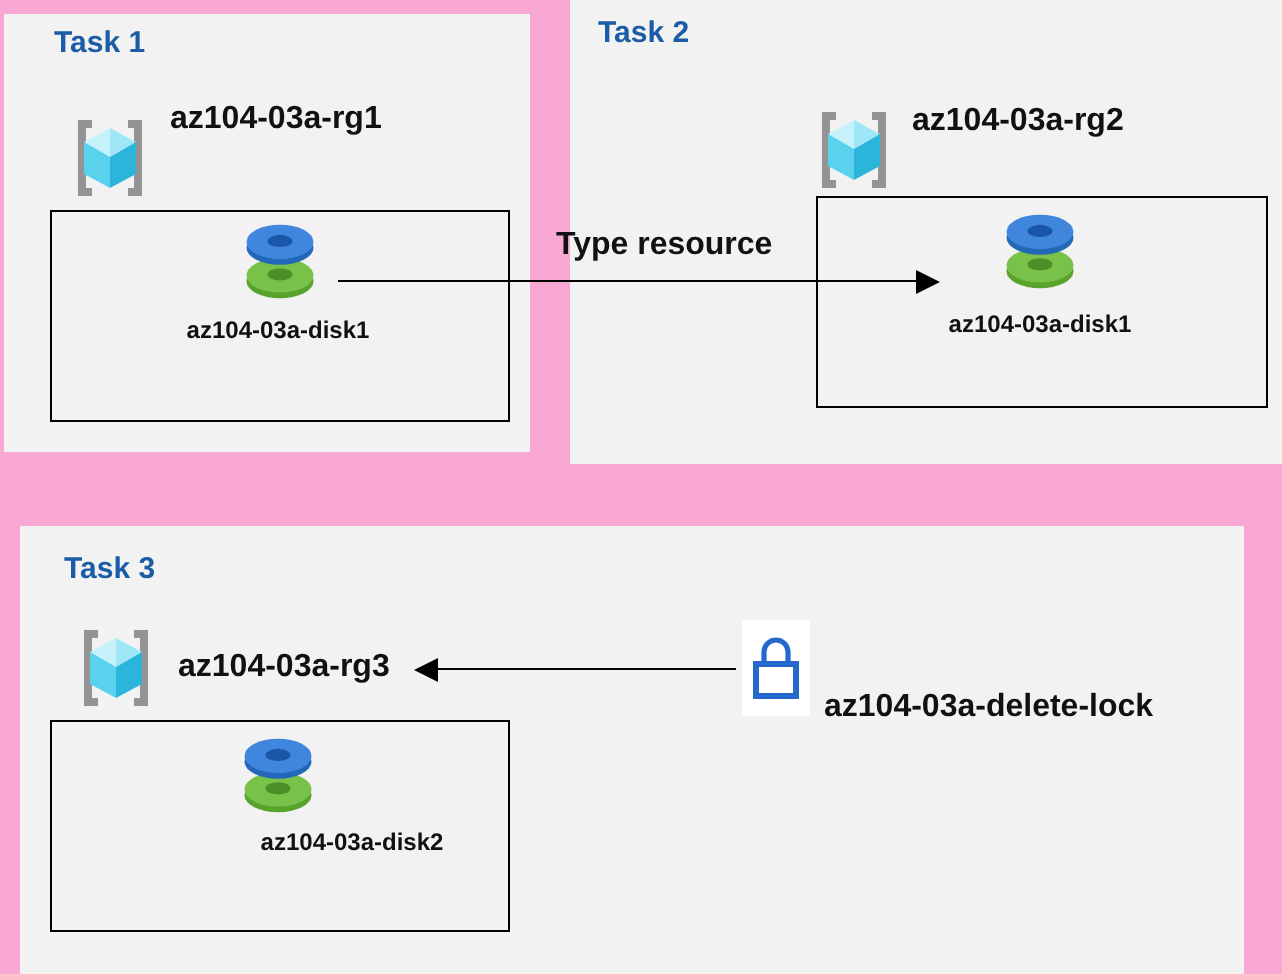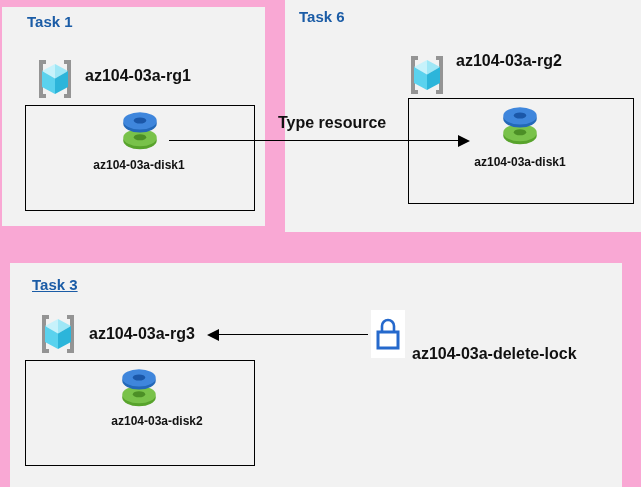--- a/index.html
+++ b/index.html
@@ -53,32 +53,32 @@
 <div class="stage">
 
   <div class="panel" style="left:2px;top:7px;width:263px;height:219px;"></div>
   <div class="task-title" style="left:27px;top:13px;">Task 1</div>
 
   <div class="icon" style="left:33px;top:57px;">
     <svg width="44" height="44" viewBox="0 0 44 44">
         <use href="#rg-cube"></use>
       </svg>
   </div>
-  <div class="rg-label" style="left:85px;top:67px;">az104-03a-rg1</div>
+  <div class="rg-label" style="left:85px;top:51px;">az104-03a-rg1</div>
 
   <div class="rbox" style="left:25px;top:105px;width:228px;height:104px;"></div>
   <div class="icon" style="left:115px;top:109px;">
     <svg width="50" height="44" viewBox="0 0 50 46">
         <use href="#disk-stack"></use>
       </svg>
   </div>
   <div class="disk-label" style="left:25px;top:158px;width:228px;">az104-03a-disk1</div>
 
   <div class="panel" style="left:285px;top:0px;width:356px;height:232px;"></div>
-  <div class="task-title" style="left:299px;top:8px;">Task 6</div>
+  <div class="task-title" style="left:299px;top:8px;">Task 2</div>
 
   <div class="icon" style="left:405px;top:53px;">
     <svg width="44" height="44" viewBox="0 0 44 44">
         <use href="#rg-cube"></use>
       </svg>
   </div>
   <div class="rg-label" style="left:456px;top:52px;">az104-03a-rg2</div>
 
   <div class="rbox" style="left:408px;top:98px;width:224px;height:104px;"></div>
   <div class="icon" style="left:495px;top:104px;">
@@ -86,36 +86,36 @@
         <use href="#disk-stack"></use>
       </svg>
   </div>
   <div class="disk-label" style="left:408px;top:155px;width:224px;">az104-03a-disk1</div>
 
   <div class="move-label" style="left:278px;top:114px;">Type resource</div>
   <div class="hline" style="left:169px;top:140px;width:290px;"></div>
   <div class="arrow-right" style="left:458px;top:135px;"></div>
 
   <div class="panel" style="left:10px;top:263px;width:612px;height:224px;"></div>
-  <div class="task-title" style="left:32px;top:276px;text-decoration:underline;">Task 3</div>
+  <div class="task-title" style="left:32px;top:276px;">Task 3</div>
 
   <div class="icon" style="left:36px;top:312px;">
     <svg width="44" height="44" viewBox="0 0 44 44">
         <use href="#rg-cube"></use>
       </svg>
   </div>
   <div class="rg-label" style="left:89px;top:325px;">az104-03a-rg3</div>
 
   <div class="rbox" style="left:25px;top:360px;width:228px;height:104px;"></div>
   <div class="icon" style="left:114px;top:366px;">
     <svg width="50" height="44" viewBox="0 0 50 46">
         <use href="#disk-stack"></use>
       </svg>
   </div>
-  <div class="disk-label" style="left:21px;top:414px;width:272px;">az104-03a-disk2</div>
+  <div class="disk-label" style="left:40px;top:414px;width:272px;">az104-03a-disk2</div>
 
   <div class="hline" style="left:218px;top:334px;width:150px;"></div>
   <div class="arrow-left" style="left:207px;top:329px;"></div>
 
   <div class="lock-bg" style="left:371px;top:310px;width:34px;height:48px;">
     <svg width="26" height="36" viewBox="0 0 26 36">
         <use href="#lock-shape"></use>
       </svg>
   </div>
   <div class="lock-name" style="left:412px;top:319px;">az104-03a-delete-lock</div>

